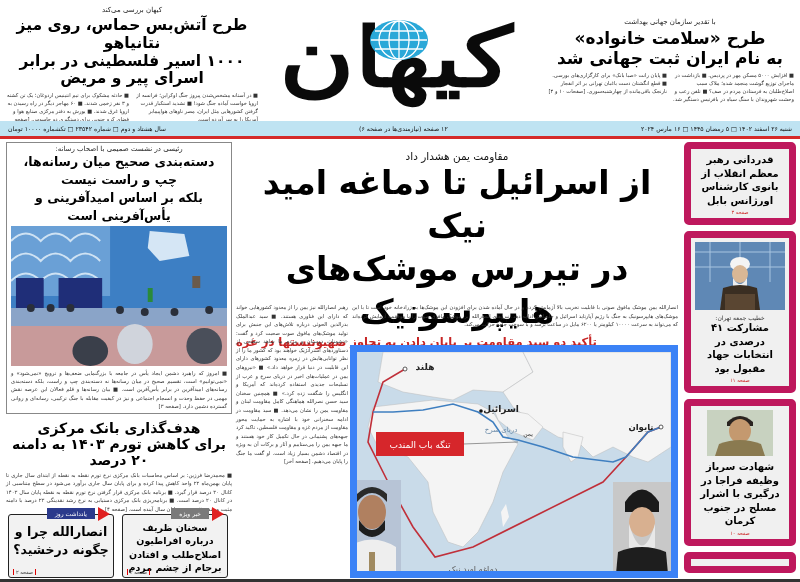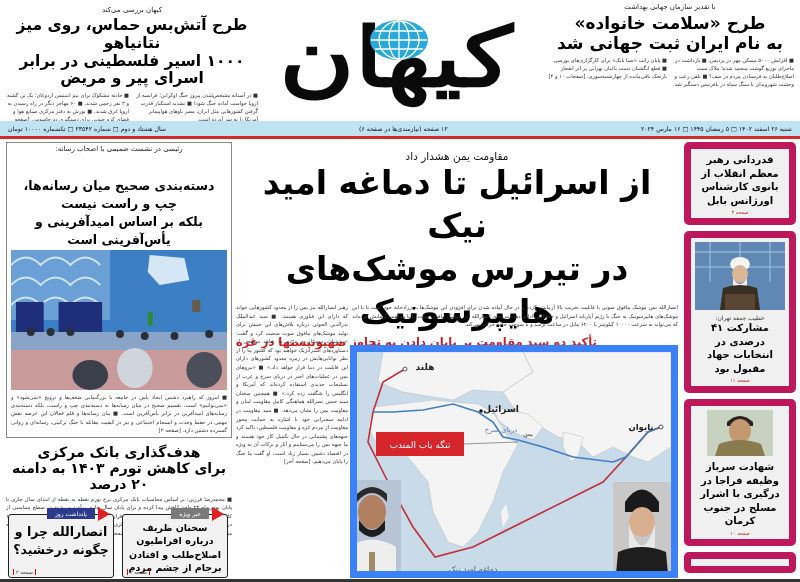--- a/index.html
+++ b/index.html
@@ -80,40 +80,40 @@
         <line x1="29" y1="1" x2="29" y2="39"></line>
         <line x1="1" y1="20" x2="57" y2="20"></line>
         <line x1="5" y1="11" x2="53" y2="11"></line>
         <line x1="5" y1="29" x2="53" y2="29"></line>
       </g>
     </svg>
   </div>
 </div>
 
 <div class="top-block" style="left:546px; width:248px;">
-  <div class="kicker-small" style="margin-top:3px;">با تقدیر سازمان جهانی بهداشت</div>
+  <div class="kicker-small" style="margin-top:18px;">با تقدیر سازمان جهانی بهداشت</div>
   <div class="top-head" style="font-size:17px; margin-top:3px;">طرح «سلامت خانواده»</div>
   <div class="top-head" style="font-size:17px;">به نام ایران ثبت جهانی شد</div>
   <div class="small-cols">
     <div>■ افزایش ۵۰۰۰ مسکن مهر در پردیس. ■ بازداشت در ماجرای توزیع گوشت منجمد شده؛ ملاک سبب اصلاح‌طلبان به فرستادن مردم در صف؟ ■ تلفن رعب و وحشت شهروندان با سنگ سیاه در بافرتیس دستگیر شد.</div>
     <div>■ پایان رانت «صبا بانک» برای کارگزاری‌های بورسی. ■ قطع انگشتان دست باغبان تهرانی بر اثر انفجار نارنجک باقی‌مانده از چهارشنبه‌سوری. [صفحات ۱۰ و ۴]</div>
   </div>
 </div>
 
 <div class="dateline">
   <span>شنبه ۲۶ اسفند ۱۴۰۲ □ ۵ رمضان ۱۴۴۵ □ ۱۶ مارس ۲۰۲۴</span>
   <span>۱۲ صفحه (نیازمندی‌ها در صفحه ۶)</span>
   <span>سال هشتاد و دوم □ شماره ۲۳۵۴۲ □ تکشماره ۱۰۰۰۰ تومان</span>
 </div>
 <div class="redline"></div>
 
 <div class="left-col">
   <div class="box-left-top">
     <div class="kicker-small">رئیسی در نشست صمیمی با اصحاب رسانه:</div>
-    <div class="head-big" style="font-size:12.5px; line-height:1.45;margin-top:24px;">دسته‌بندی صحیح میان رسانه‌ها، چپ و راست نیست</div>
+    <div class="head-big" style="font-size:12.5px; line-height:1.45;">دسته‌بندی صحیح میان رسانه‌ها، چپ و راست نیست</div>
     <div class="head-big" style="font-size:12.5px; line-height:1.45;">بلکه بر اساس امیدآفرینی و یأس‌آفرینی است</div>
     <div class="photo-meeting">
       <svg width="100%" height="100%" viewBox="0 0 218 140" preserveAspectRatio="none">
         <rect x="0" y="0" width="218" height="140" fill="#3d7fc4"></rect>
         <rect x="0" y="0" width="100" height="70" fill="#6aa0d6"></rect>
         <g stroke="#cfe2f3" stroke-width="2" fill="none">
           <path d="M0 15 Q15 0 30 15 Q45 0 60 15 Q75 0 90 15"></path>
           <path d="M0 35 Q15 20 30 35 Q45 20 60 35 Q75 20 90 35"></path>
           <path d="M0 55 Q15 40 30 55 Q45 40 60 55 Q75 40 90 55"></path>
         </g>

